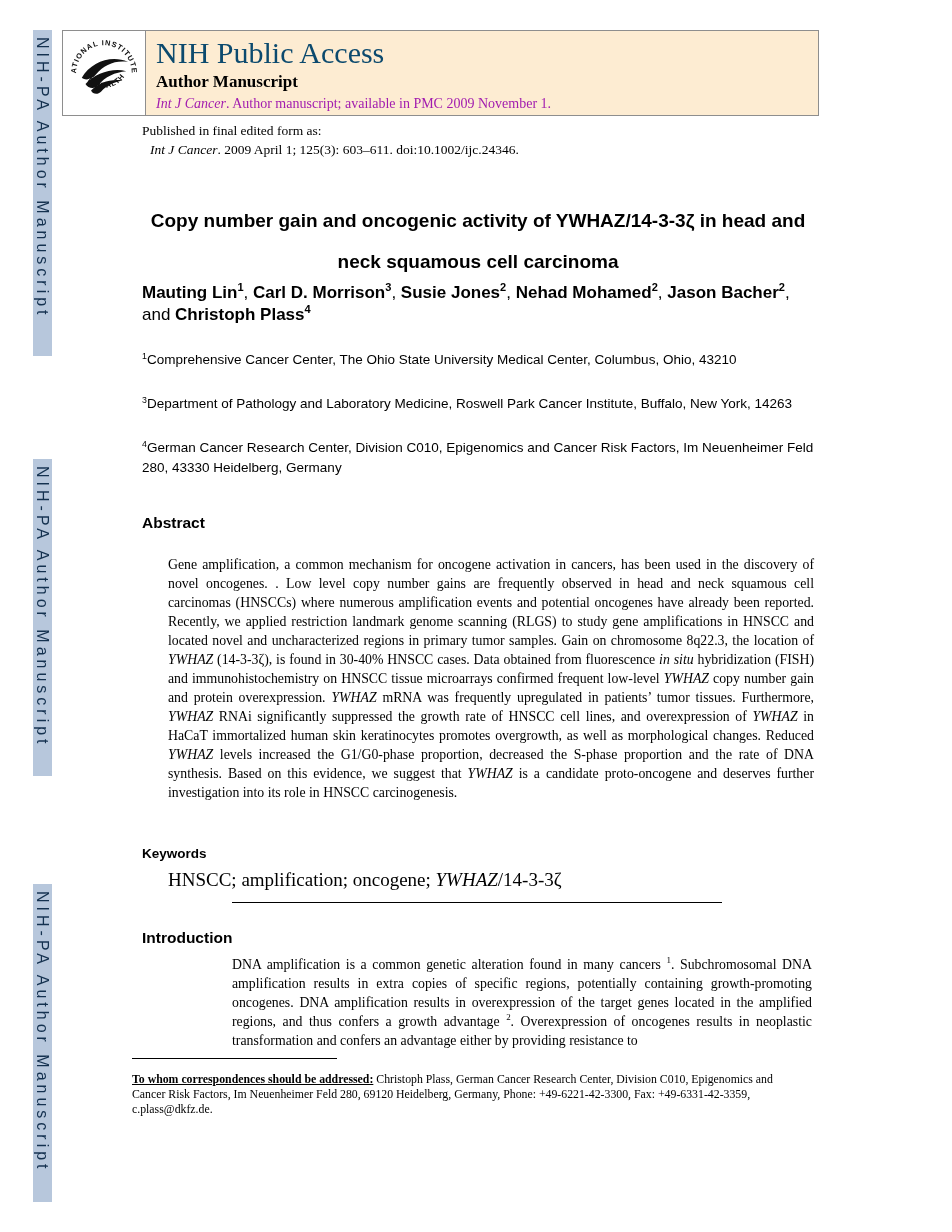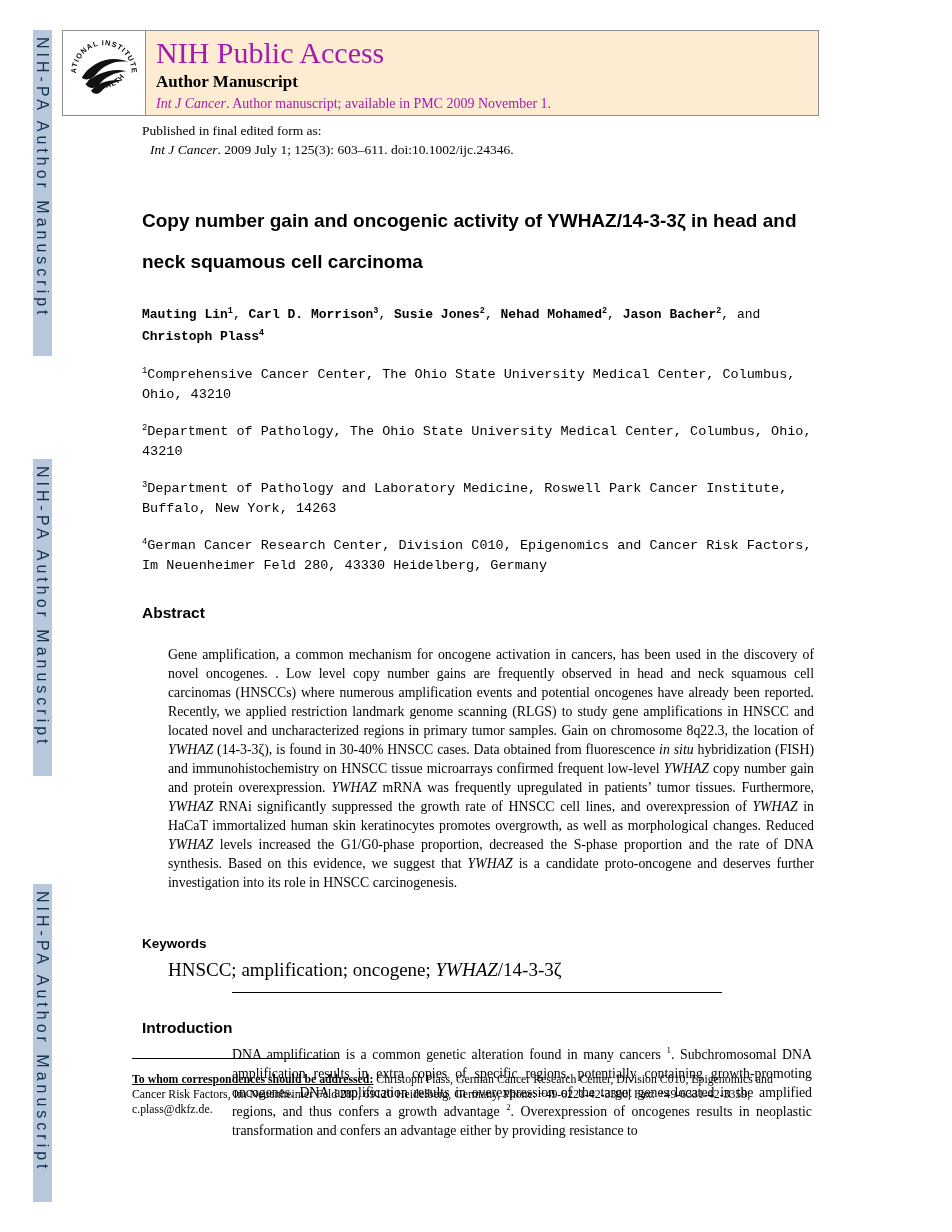--- a/index.html
+++ b/index.html
@@ -27,44 +27,44 @@
   .banner {
     position:absolute; left:62px; top:30px; width:757px; height:86px;
     background:#fdecd2; border:1px solid #8e8e8e; display:flex;
   }
   .logo-box {
     width:83px; background:#ffffff; border-right:1px solid #8e8e8e;
     display:flex; align-items:center; justify-content:center; flex:0 0 auto;
   }
   .seal-text { font-family:"Liberation Sans", sans-serif; font-size:8px; letter-spacing:1px; fill:#111; font-weight:bold; }
   .banner-text { padding:5px 0 0 10px; overflow:hidden; }
-  .banner-title { font-size:30px; line-height:34px; color:#a21caf; }
+  .banner-title { font-size:30px; line-height:34px; color:#0c4a6e; }
   .banner-subtitle { font-size:17px; line-height:21px; font-weight:bold; margin-top:1px; }
   .banner-source { font-size:14px; line-height:18px; color:#a21caf; margin-top:3px; }
 
   
   .content { position:absolute; left:142px; top:122px; width:672px; }
   .pub-note { font-size:13.5px; line-height:17px; }
   .pub-cite { font-size:13.5px; line-height:17px; margin:2px 0 0 8px; }
 
   .title {
     font-family:"Liberation Sans", sans-serif; font-weight:bold;
-    font-size:19px; line-height:41px; margin-top:42px; color:#000;
+    font-size:19px; line-height:41px; margin-top:42px; color:#000;text-align:center;
   }
   .authors {
-    font-family:Liberation Mono, monospace;
-    font-size:13px; line-height:22px; margin-top:22px;
+    font-family:Liberation Sans, sans-serif;
+    font-size:17px; line-height:22px; 
   }
   .affil {
-    font-family:Liberation Mono, monospace;
-    font-size:13.5px; line-height:20px; margin-top:17px;
+    font-family:Liberation Sans, sans-serif;
+    font-size:13.5px; line-height:20px; margin-top:24px;
   }
   .section-head {
     font-family:"Liberation Sans", sans-serif; font-weight:bold;
-    font-size:15.5px; margin-top:28px;
+    font-size:15.5px; margin-top:36px;
   }
   .abstract {
     font-size:13.8px; line-height:19px; margin:23px 0 0 26px;
     text-align:justify;
   }
   .kw-head {
     font-family:"Liberation Sans", sans-serif; font-weight:bold;
     font-size:13.5px; margin-top:44px;
   }
   .keywords { font-size:19px; line-height:19px; margin:9px 0 0 26px; }
@@ -112,28 +112,27 @@
     </div>
     <div class="banner-text">
       <div class="banner-title">NIH Public Access</div>
       <div class="banner-subtitle">Author Manuscript</div>
       <div class="banner-source"><span class="i">Int J Cancer</span><span>. Author manuscript; available in PMC 2009 November 1.</span></div>
     </div>
   </div>
 
   <div class="content">
     <div class="pub-note">Published in final edited form as:</div>
-    <div class="pub-cite"><span class="i">Int J Cancer</span><span>. 2009 July 1; 125(3): 603–611. doi:10.1002/ijc.24346.</span></div>
+    <div class="pub-cite"><span class="i">Int J Cancer</span><span>. 2009 April 1; 125(3): 603–611. doi:10.1002/ijc.24346.</span></div>
 
     <h1 class="title">Copy number gain and oncogenic activity of YWHAZ/14-3-3ζ in head and neck squamous cell carcinoma</h1>
 
     <p class="authors"><span class="b">Mauting Lin</span><sup class="b">1</sup><span>, </span><span class="b">Carl D. Morrison</span><sup class="b">3</sup><span>, </span><span class="b">Susie Jones</span><sup class="b">2</sup><span>, </span><span class="b">Nehad Mohamed</span><sup class="b">2</sup><span>, </span><span class="b">Jason Bacher</span><sup class="b">2</sup><span>, and </span><span class="b">Christoph Plass</span><sup class="b">4</sup></p>
 
     <p class="affil"><sup>1</sup><span>Comprehensive Cancer Center, The Ohio State University Medical Center, Columbus, Ohio, 43210</span></p>
-    <p class="affil"><sup>2</sup><span>Department of Pathology, The Ohio State University Medical Center, Columbus, Ohio, 43210</span></p>
     <p class="affil"><sup>3</sup><span>Department of Pathology and Laboratory Medicine, Roswell Park Cancer Institute, Buffalo, New York, 14263</span></p>
     <p class="affil"><sup>4</sup><span>German Cancer Research Center, Division C010, Epigenomics and Cancer Risk Factors, Im Neuenheimer Feld 280, 43330 Heidelberg, Germany</span></p>
 
     <h2 class="section-head">Abstract</h2>
     <p class="abstract"><span>Gene amplification, a common mechanism for oncogene activation in cancers, has been used in the discovery of novel oncogenes. . Low level copy number gains are frequently observed in head and neck squamous cell carcinomas (HNSCCs) where numerous amplification events and potential oncogenes have already been reported. Recently, we applied restriction landmark genome scanning (RLGS) to study gene amplifications in HNSCC and located novel and uncharacterized regions in primary tumor samples. Gain on chromosome 8q22.3, the location of </span><span class="i">YWHAZ</span><span> (14-3-3ζ), is found in 30-40% HNSCC cases. Data obtained from fluorescence </span><span class="i">in situ</span><span> hybridization (FISH) and immunohistochemistry on HNSCC tissue microarrays confirmed frequent low-level </span><span class="i">YWHAZ</span><span> copy number gain and protein overexpression. </span><span class="i">YWHAZ</span><span> mRNA was frequently upregulated in patients’ tumor tissues. Furthermore, </span><span class="i">YWHAZ</span><span> RNAi significantly suppressed the growth rate of HNSCC cell lines, and overexpression of </span><span class="i">YWHAZ</span><span> in HaCaT immortalized human skin keratinocytes promotes overgrowth, as well as morphological changes. Reduced </span><span class="i">YWHAZ</span><span> levels increased the G1/G0-phase proportion, decreased the S-phase proportion and the rate of DNA synthesis. Based on this evidence, we suggest that </span><span class="i">YWHAZ</span><span> is a candidate proto-oncogene and deserves further investigation into its role in HNSCC carcinogenesis.</span></p>
 
     <h3 class="kw-head">Keywords</h3>
     <p class="keywords"><span>HNSCC; amplification; oncogene; </span><span class="i">YWHAZ</span><span>/14-3-3ζ</span></p>
 
     <div class="kw-divider"></div>

